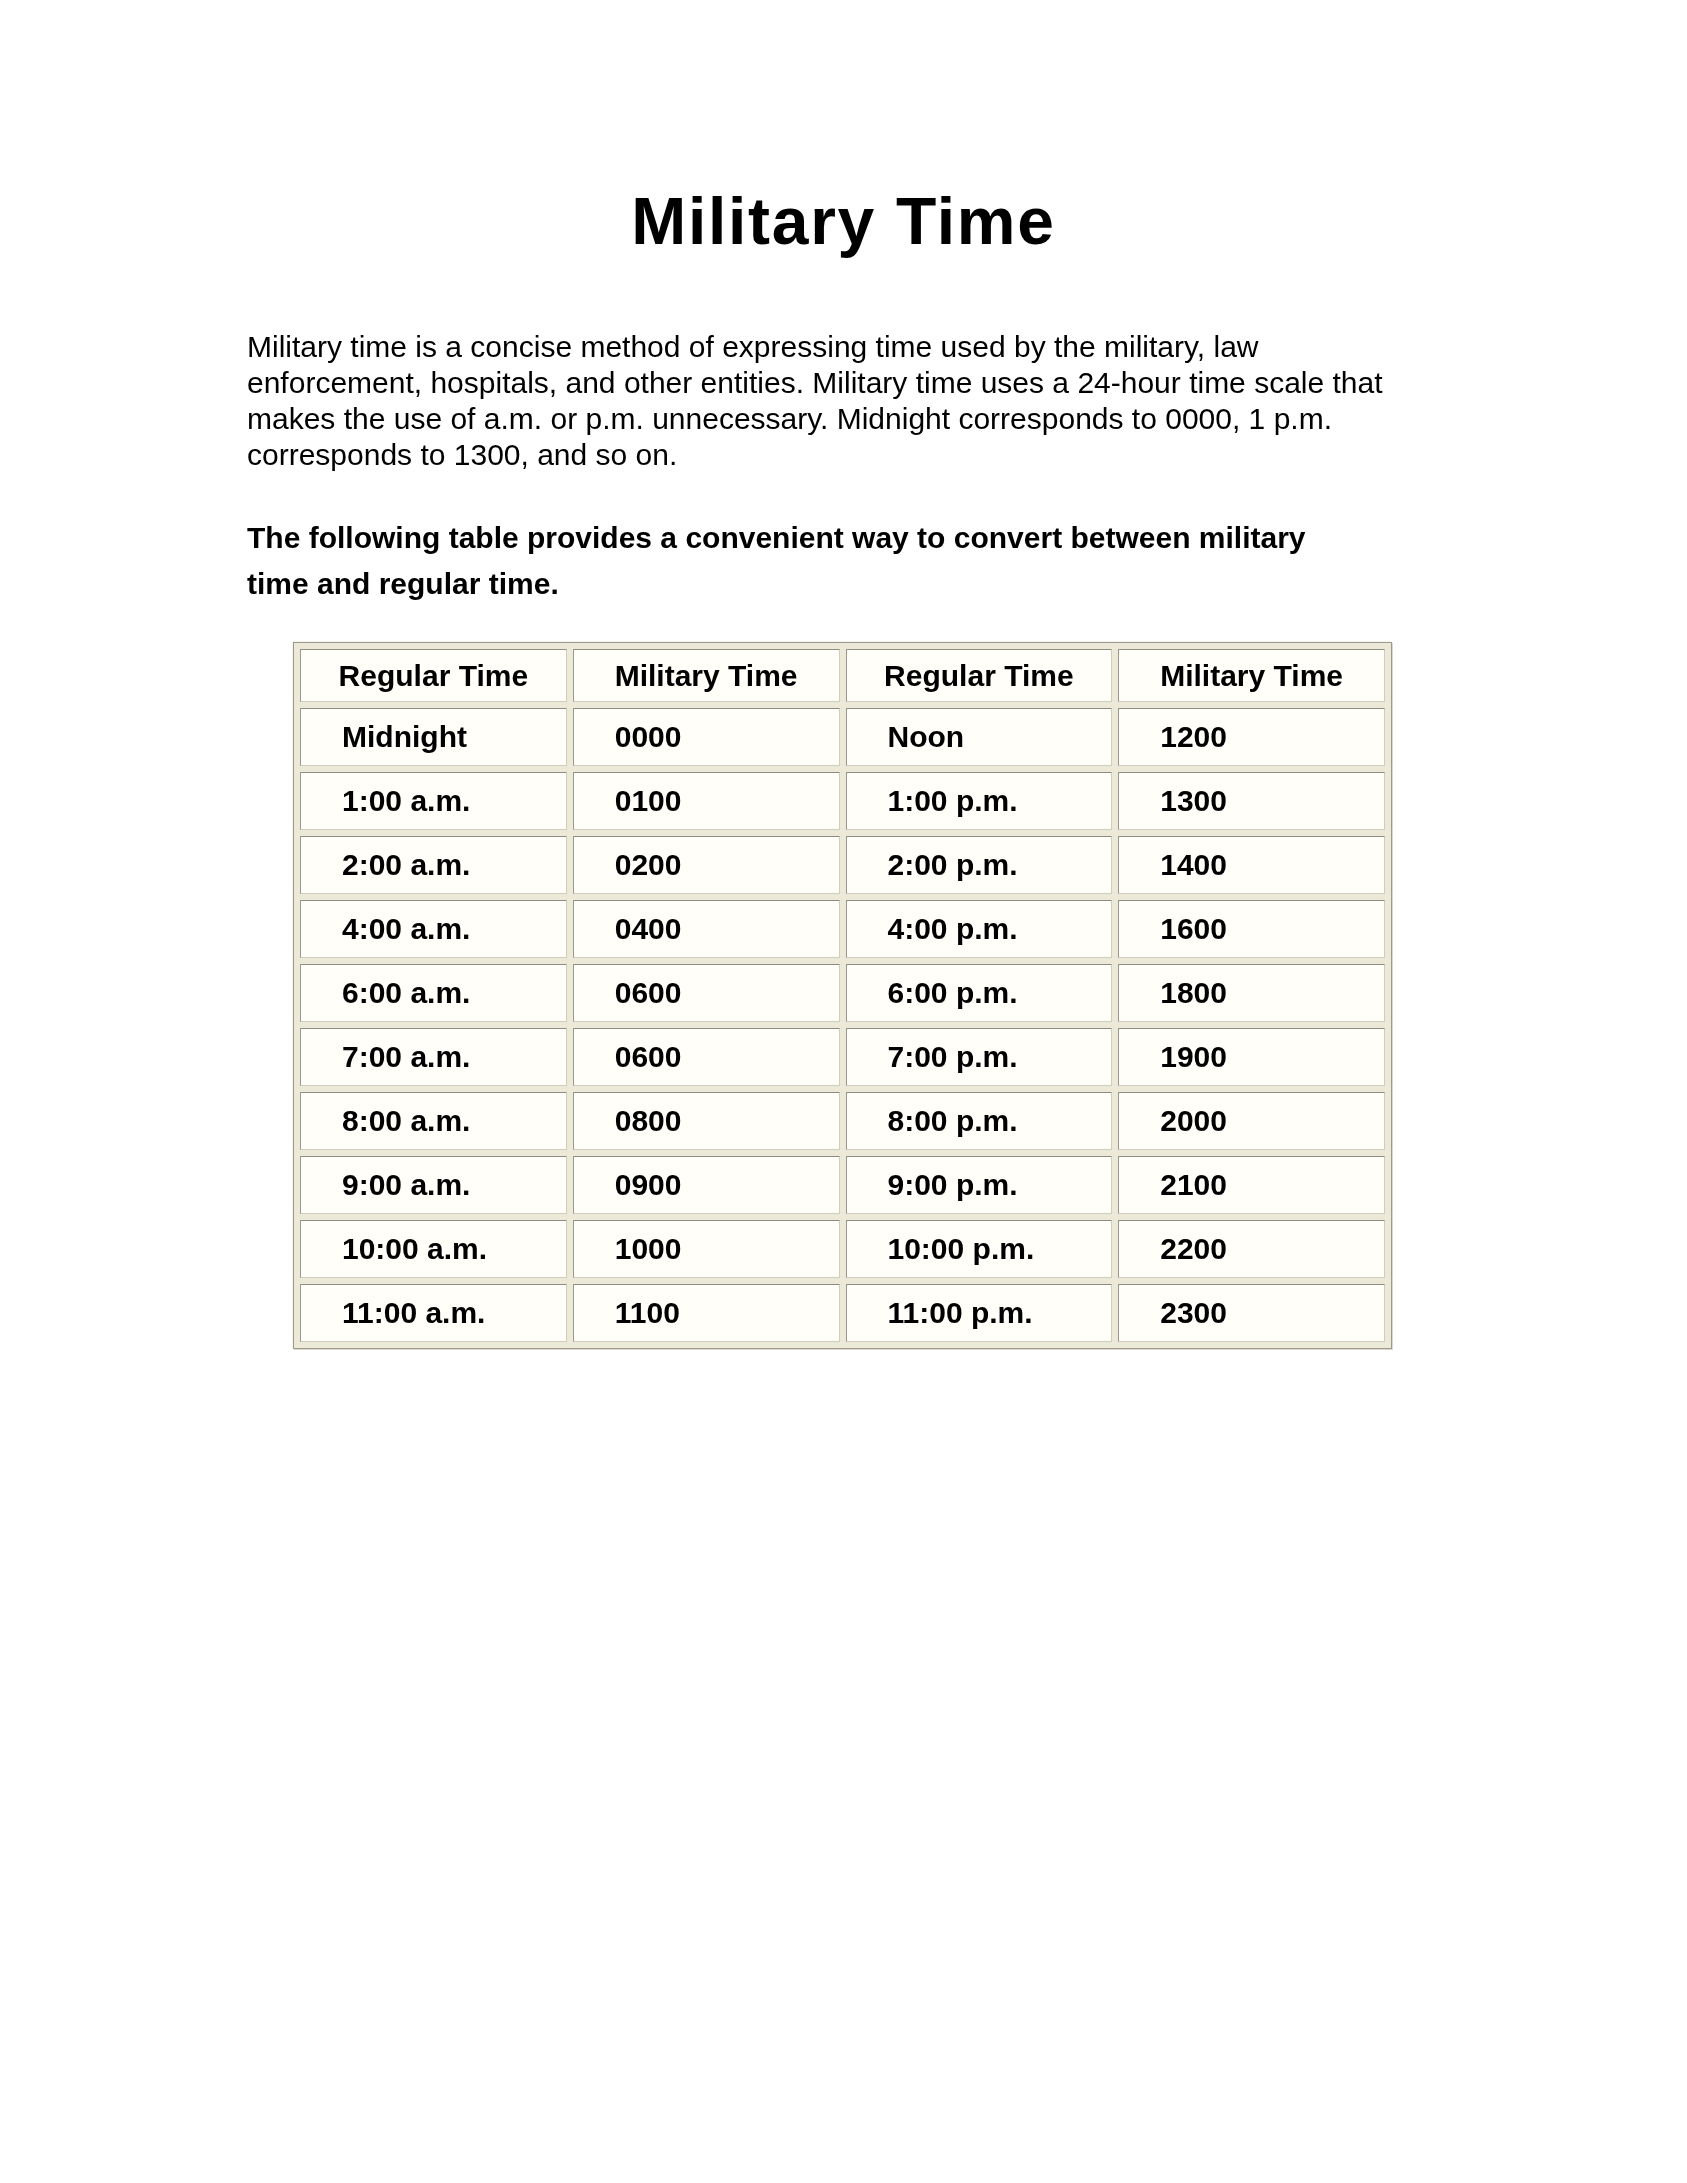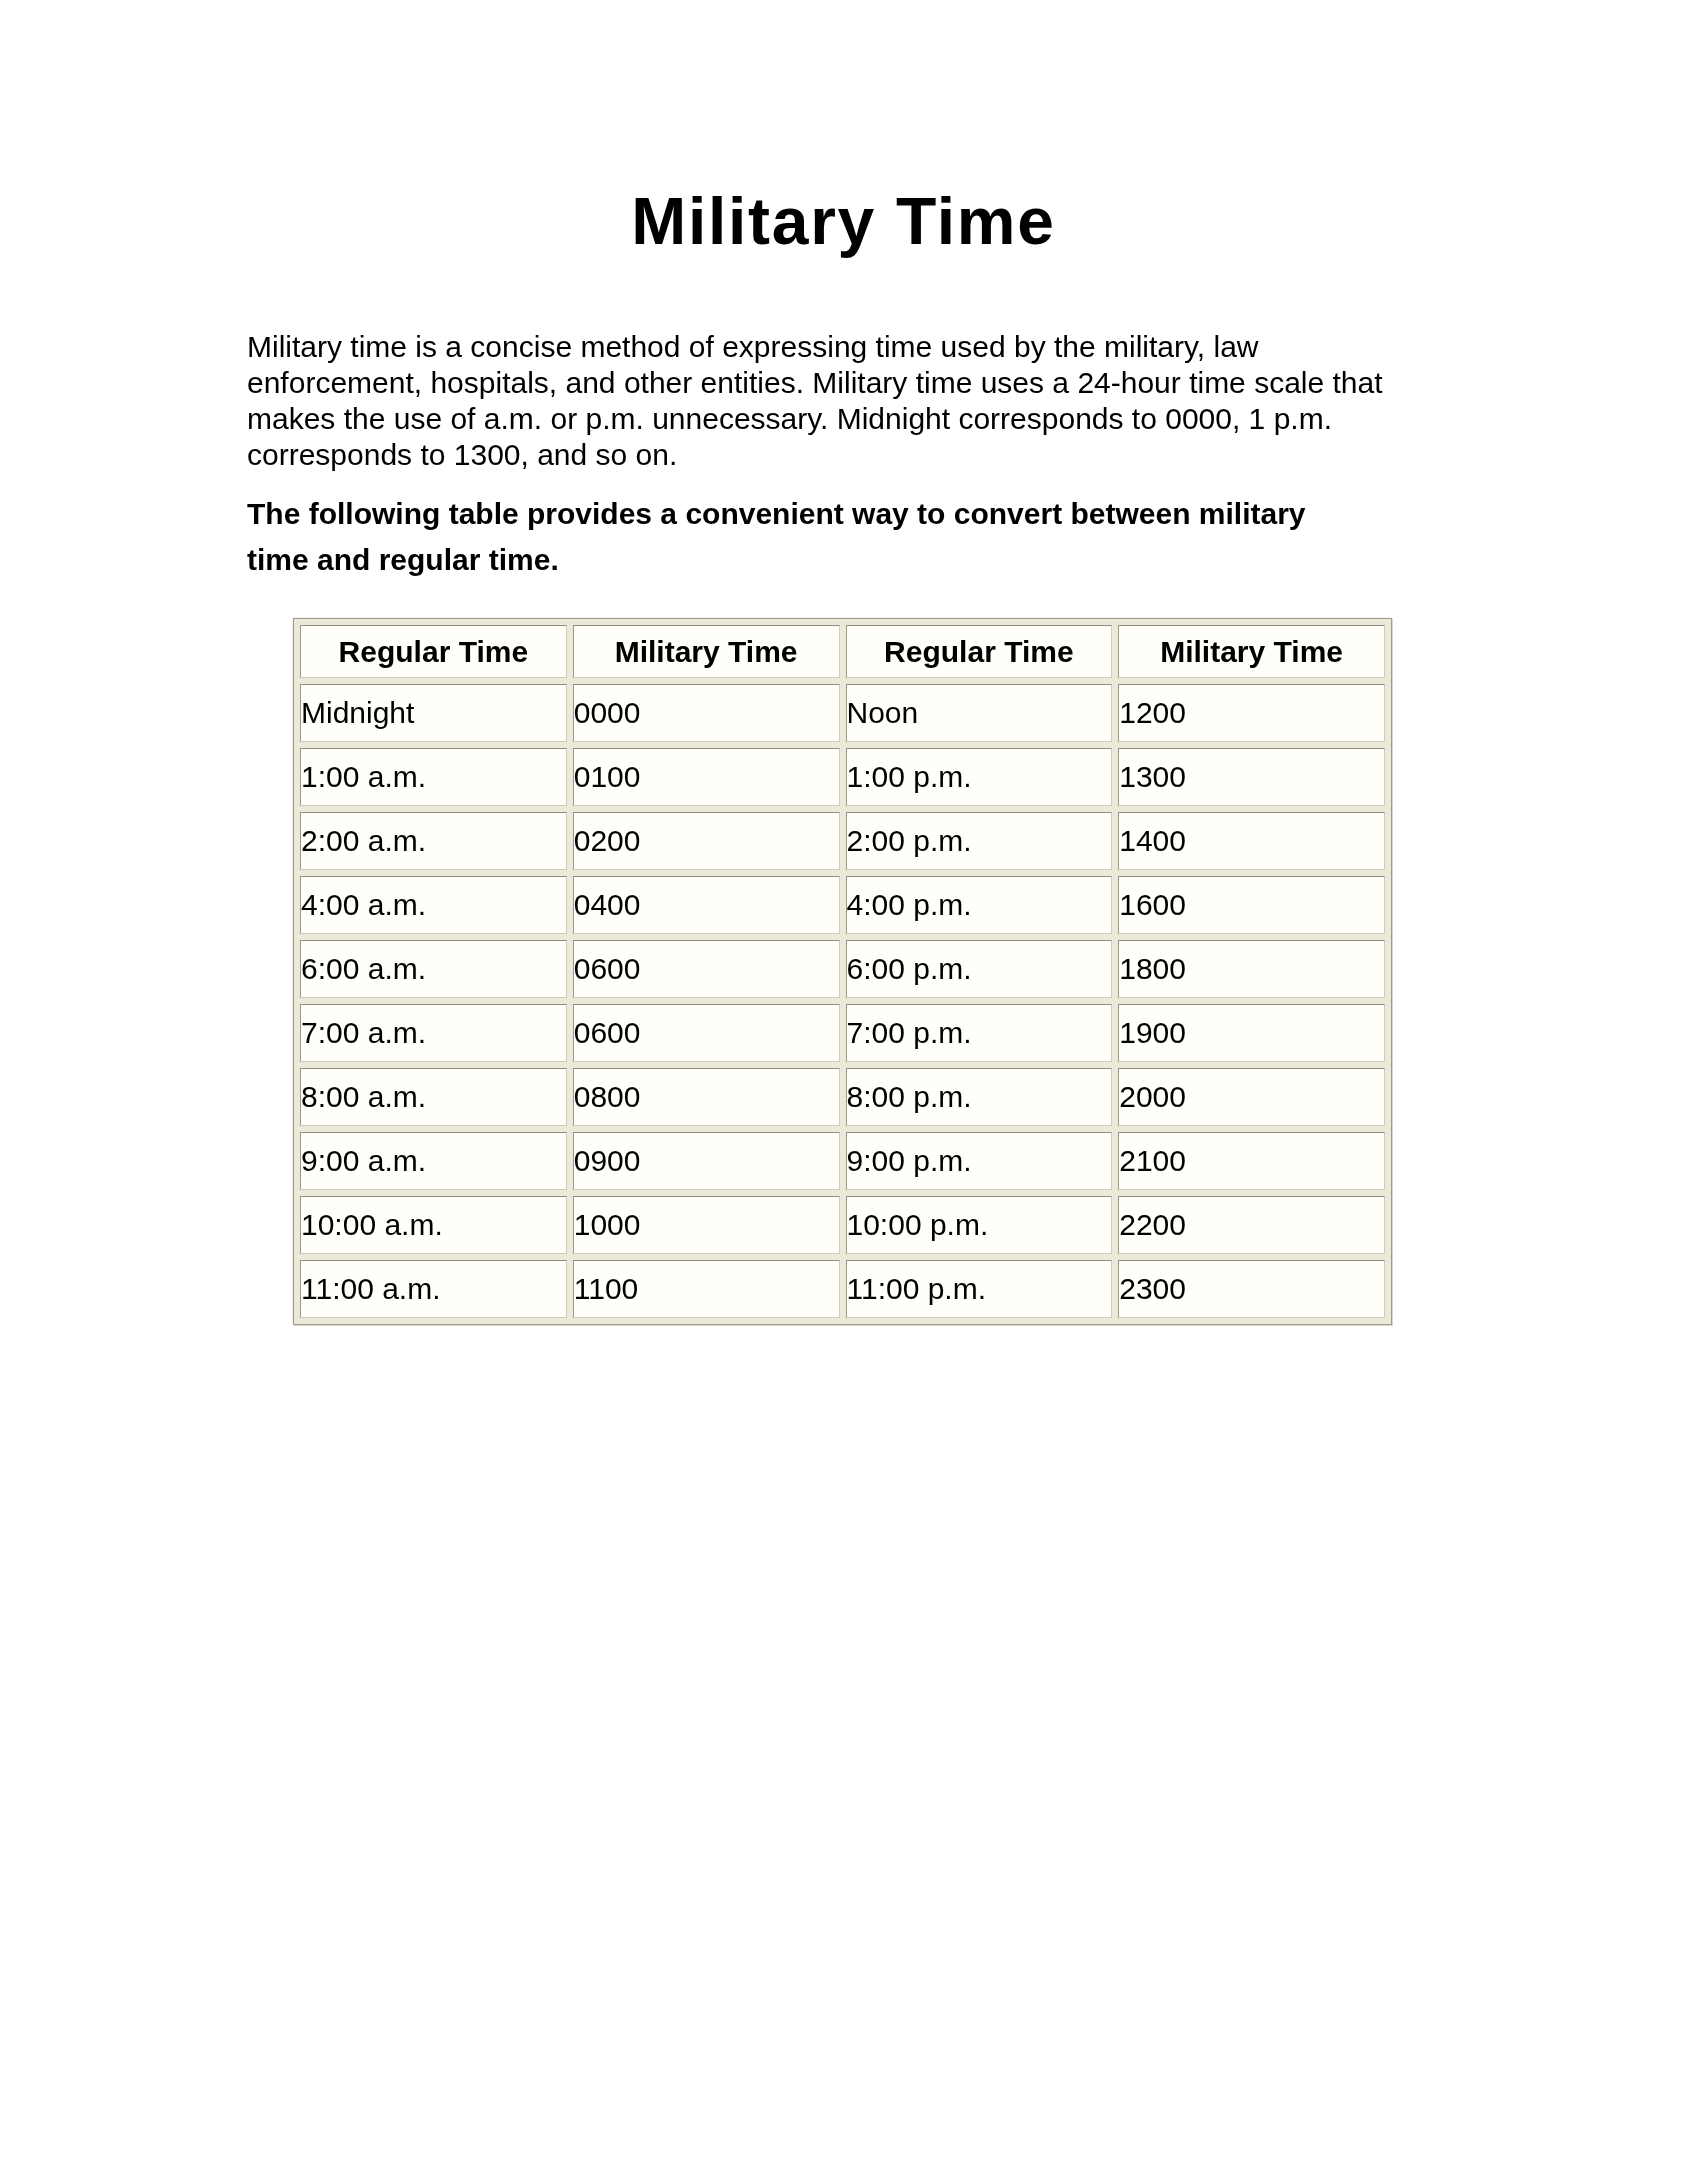--- a/index.html
+++ b/index.html
@@ -28,21 +28,21 @@
     letter-spacing: 1.7px;
   }
   .intro-paragraph {
     margin: 71px 0 0 247px;
     width: 1175px;
     font-size: 30px;
     line-height: 36px;
     font-weight: normal;
   }
   .table-intro-paragraph {
-    margin: 18px 0 0 247px;
+    margin: 42px 0 0 247px;
     width: 1101px;
     font-size: 30px;
     line-height: 46px;
     font-weight: bold;
   }
   table.conversion-table {
     margin: 35px 0 0 293px;
     width: 1099px;
     table-layout: fixed;
     border-collapse: separate;
@@ -60,21 +60,22 @@
     border-color: #8F8D81 #CFCDC0 #CFCDC0 #9B998C;
     vertical-align: middle;
     font-size: 30px;
     padding: 0;
   }
   table.conversion-table th {
     font-weight: bold;
     height: 51px;
   }
   table.conversion-table td {
-    font-weight: normal;
+    font-weight: bold;
+    padding-left: 41px;
   }
 </style>
 </head>
 <body>
 
 <main class="doc">
 
   <h1 class="doc-title">Military Time</h1>
 
   <p class="intro-paragraph">Military time is a concise method of expressing time used by the military, law enforcement, hospitals, and other entities. Military time uses a 24-hour time scale that makes the use of a.m. or p.m. unnecessary. Midnight corresponds to 0000, 1 p.m. corresponds to 1300, and so on.</p>

